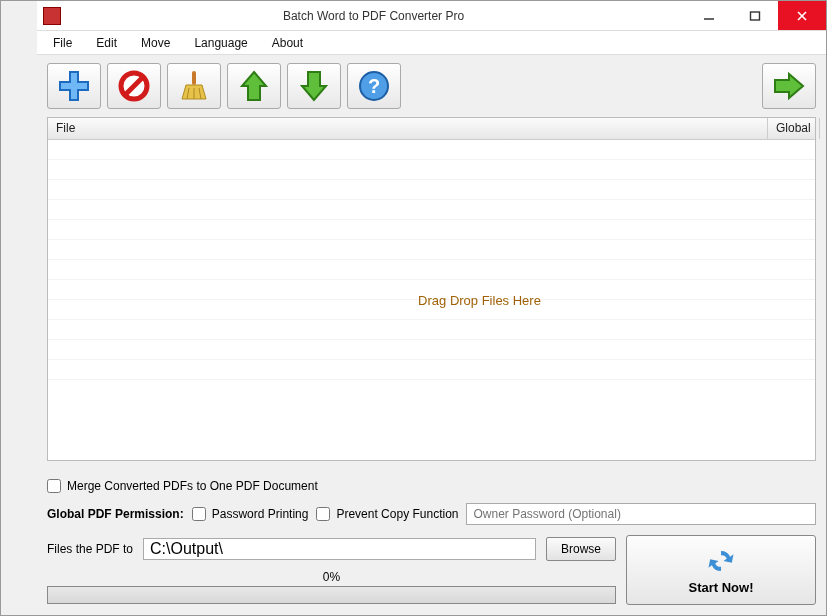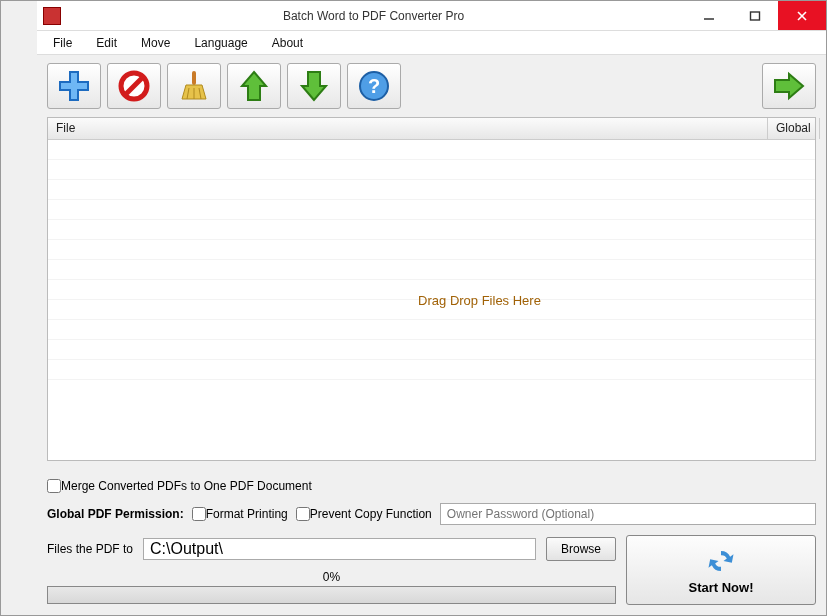--- a/index.html
+++ b/index.html
@@ -137,20 +137,21 @@
 }
 .opt-row {
   display: flex;
   align-items: center;
   gap: 8px;
   font-size: 12px;
 }
 .check {
   display: inline-flex;
   align-items: center;
+  gap: 6px;
   cursor: pointer;
 }
 .check input { width: 14px; height: 14px; }
 .bold-label { font-weight: bold; }
 .pw-input {
   flex: 1;
   height: 22px;
   border: 1px solid #aaa;
   padding: 2px 6px;
   font-size: 12px;
@@ -330,21 +331,21 @@
         <label class="check">
           <input type="checkbox" style="">
           <span>Merge Converted PDFs to One PDF Document</span>
         </label>
       </div>
 
       <div class="opt-row">
         <span class="bold-label">Global PDF Permission:</span>
         <label class="check">
           <input type="checkbox" style="">
-          <span>Format Printing</span>
+          <span>Password Printing</span>
         </label>
         <label class="check">
           <input type="checkbox" style="">
           <span>Prevent Copy Function</span>
         </label>
         <input class="pw-input" placeholder="Owner Password (Optional)" style="">
       </div>
 
       <div class="out-row">
         <div class="out-left">

